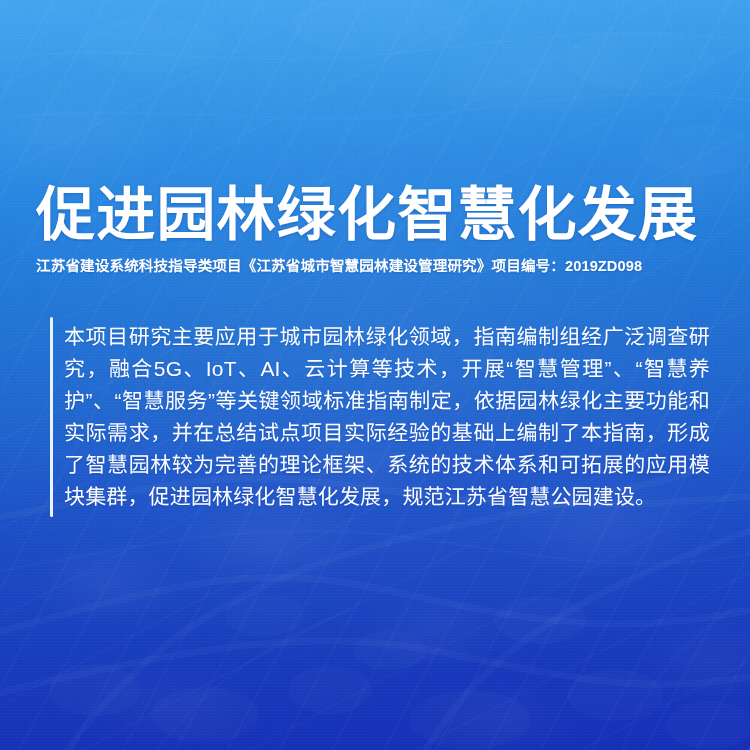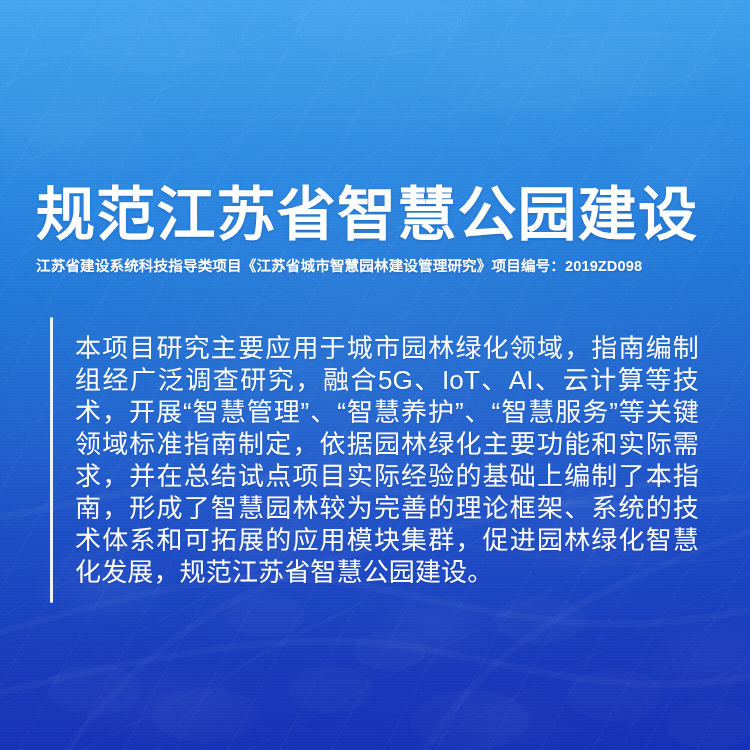--- a/index.html
+++ b/index.html
@@ -115,23 +115,23 @@
     align-items: stretch;
   }
   .accent-bar {
     flex: 0 0 auto;
     width: 3px;
     background: #eaf4ff;
     border-radius: 2px;
     margin-right: 4px;
   }
   .body-text {
-    margin: 15px;
+    margin: 4px;
     color: #ffffff;
-    font-size: 26px;
+    font-size: 21px;
     font-weight: 400;
     line-height: 32px;
     letter-spacing: .15px;
     text-align: justify;
     text-justify: inter-character;
     padding-left: 3px;
     text-shadow: 0 1px 2px rgba(8,40,120,.2);
   }
 </style>
 </head>
@@ -179,21 +179,21 @@
       <path d="M0 540 C 200 520, 380 505, 560 520 S 720 545, 760 535"></path>
     </g>
   </svg>
 
   <div class="tex tex-grain"></div>
   <div class="tex tex-vignette"></div>
 
   <div class="content">
 
     <div class="title-block">
-      <h1 class="main-title">规范江苏省智慧公园建设</h1>
+      <h1 class="main-title">促进园林绿化智慧化发展</h1>
       <div class="subtitle">江苏省建设系统科技指导类项目《江苏省城市智慧园林建设管理研究》项目编号：2019ZD098</div>
     </div>
 
     <div class="body-block">
       <div class="accent-bar"></div>
       <p class="body-text">本项目研究主要应用于城市园林绿化领域，指南编制组经广泛调查研究，融合5G、IoT、AI、云计算等技术，开展“智慧管理”、“智慧养护”、“智慧服务”等关键领域标准指南制定，依据园林绿化主要功能和实际需求，并在总结试点项目实际经验的基础上编制了本指南，形成了智慧园林较为完善的理论框架、系统的技术体系和可拓展的应用模块集群，促进园林绿化智慧化发展，规范江苏省智慧公园建设。</p>
     </div>
 
   </div>
 </div>

